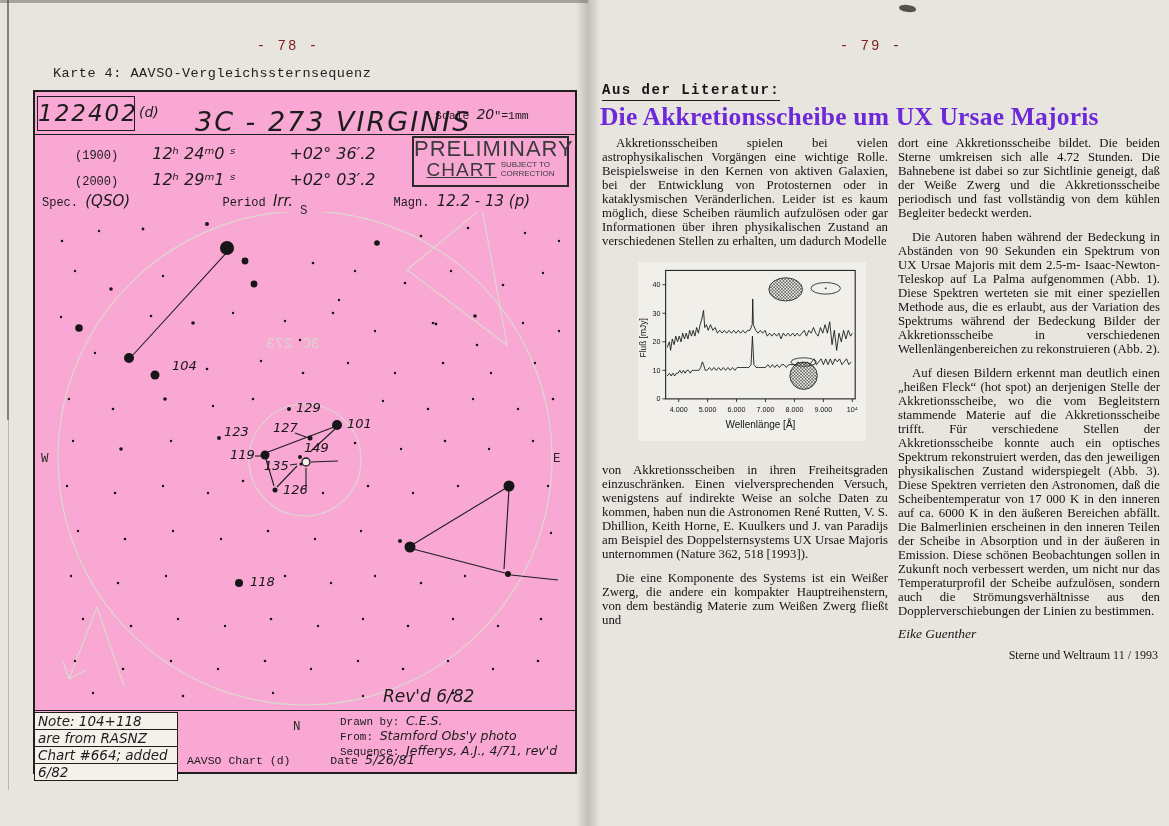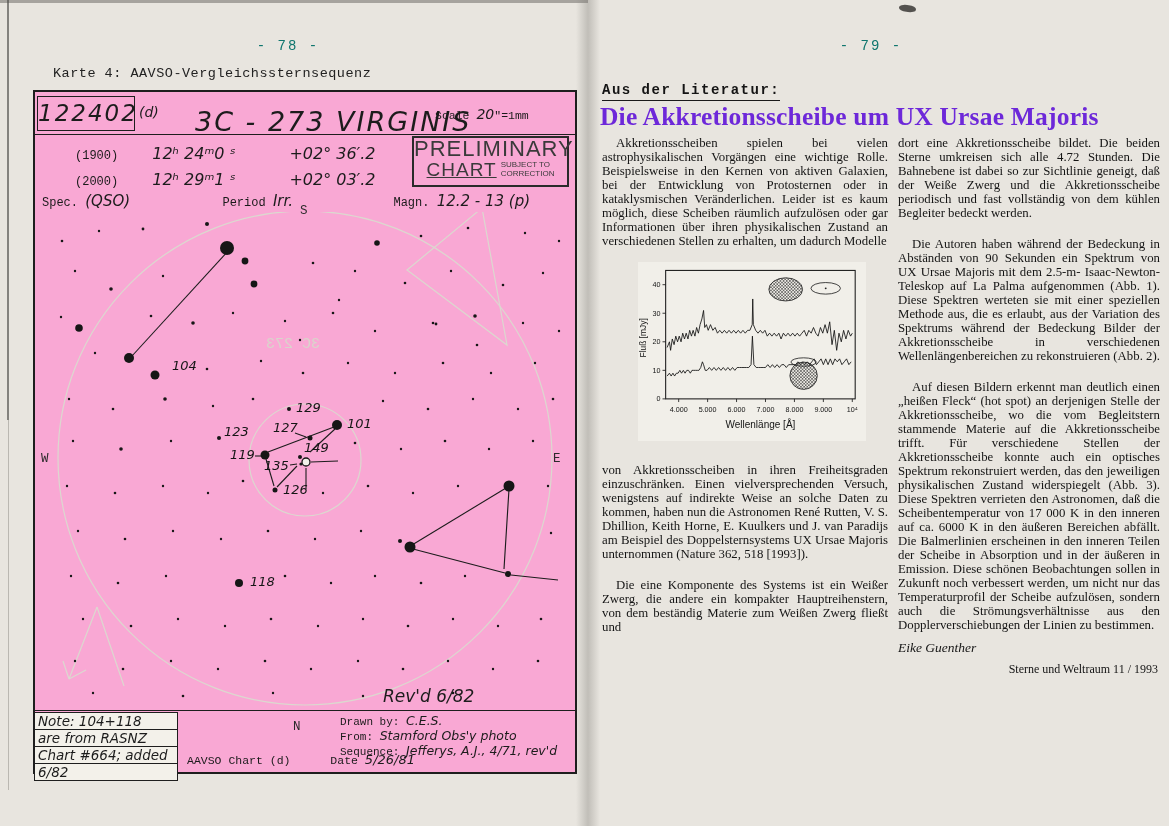--- a/index.html
+++ b/index.html
@@ -11,21 +11,21 @@
   .abs{position:absolute;}
   
   .edge-top{left:0;top:0;width:588px;height:3px;background:#8a8882;opacity:.7;}
   .edge-left{left:7px;top:0;width:2px;height:420px;background:#4e4d4a;opacity:.65;}
   .edge-left2{left:8px;top:420px;width:1px;height:370px;background:#8b8984;opacity:.5;}
   .gutter{left:576px;top:0;width:24px;height:826px;
      background:linear-gradient(to right,rgba(120,118,112,0),rgba(120,118,112,.35),rgba(120,118,112,0));}
   .smudge{left:899px;top:5px;width:17px;height:7px;background:#2e2d2b;border-radius:45%;
      transform:rotate(7deg);opacity:.8;}
   
-  .pagenum{font-size:14px;letter-spacing:2px;color:#0f766e;}
+  .pagenum{font-size:14px;letter-spacing:2px;color:#7f1d1d;}
   #karte-heading{left:53px;top:66px;font-size:13.5px;letter-spacing:.5px;color:#222;}
   #chart-box{left:33px;top:90px;width:540px;height:680px;border:2px solid #1e1e1e;
      background:#f9a8d4;}
   #desig-box{left:2px;top:4px;width:96px;height:33px;border:1.5px solid #1e1e1e;
      text-align:center;font-size:23px;line-height:33px;letter-spacing:2px;}
   #variant{left:104px;top:12px;font-size:14px;}
   #chart-title{left:160px;top:14px;font-size:27px;letter-spacing:2px;white-space:nowrap;}
   #scale{left:400px;top:14px;font-size:11.5px;}
   #scale .hand{font-size:14px;}
   .hrule{height:0;border-top:1.5px solid #1e1e1e;}
@@ -62,21 +62,21 @@
   #right-page{left:596px;top:0;width:573px;height:826px;}
   #kicker{left:6px;top:82px;font-size:14px;font-weight:bold;letter-spacing:1.5px;
      border-bottom:1.5px solid #1a1a1a;padding-bottom:2px;color:#141414;}
   #article-title{left:4px;top:102px;width:568px;font-size:25.5px;font-weight:bold;
      letter-spacing:.2px;color:#6d28d9;white-space:nowrap;}
   .col{font-size:12.8px;line-height:14px;text-align:justify;color:#141414;}
   #col1{left:6px;top:136px;width:286px;}
   #col2{left:302px;top:136px;width:262px;}
   .col p{margin:0;}
   .col p.indent{text-indent:14px;}
-  .col p + p{margin-top:17px;}
+  .col p + p{margin-top:10px;}
   #figure-wrap{margin:14px 0 6px 36px;width:228px;}
   #spectrum{width:228px;height:179px;display:block;background:#f1efe9;}
   #fig-caption{font-weight:bold;margin-top:6px;line-height:15px;}
   #after-caption{margin-top:22px;}
   #author{margin-top:9px;font-style:italic;font-size:13.5px;}
   #journal-footer{margin-top:7px;text-align:right;font-size:12px;padding-right:2px;}
 </style>
 </head>
 <body>
 

